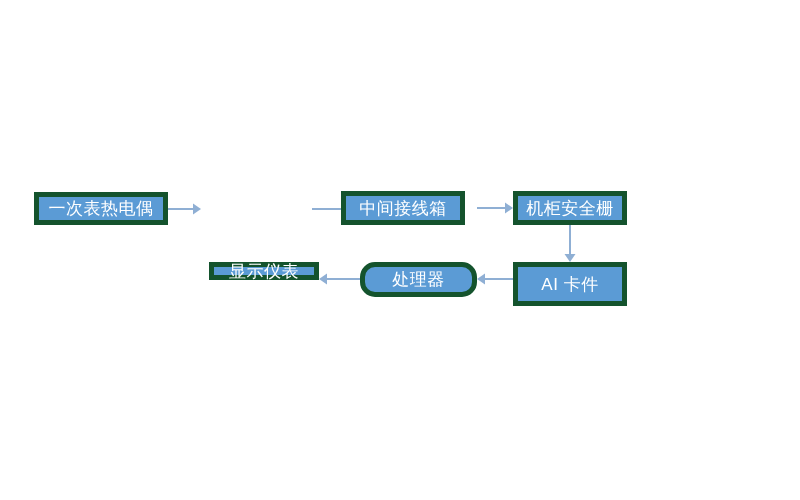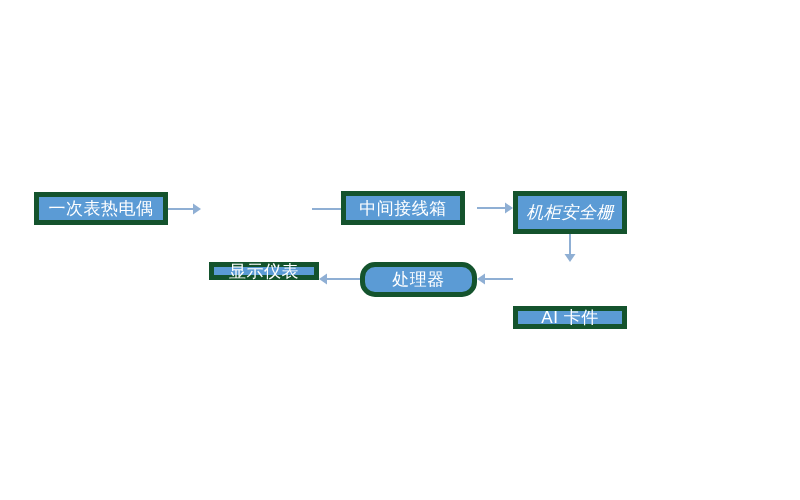--- a/index.html
+++ b/index.html
@@ -98,29 +98,29 @@
 
   <div class="node" style="left:34px; top:192px; width:134px; height:33px;">
     <span class="node-label">一次表热电偶</span>
   </div>
 
 
   <div class="node" style="left:341px; top:191px; width:124px; height:34px;">
     <span class="node-label">中间接线箱</span>
   </div>
 
-  <div class="node" style="left:513px; top:191px; width:114px; height:43px;font-style:italic;">
+  <div class="node" style="left:513px; top:191px; width:114px; height:34px;">
     <span class="node-label">机柜安全栅</span>
   </div>
 
   <div class="node" style="left:209px; top:262px; width:110px; height:18px;">
     <span class="node-label">显示仪表</span>
   </div>
 
   <div class="node" style="left:360px; top:262px; width:117px; height:35px;border-radius:15px;">
     <span class="node-label">处理器</span>
   </div>
 
-  <div class="node" style="left:513px; top:262px; width:114px; height:23px;margin-top:44px;">
+  <div class="node" style="left:513px; top:262px; width:114px; height:44px;">
     <span class="node-label">AI 卡件</span>
   </div>
 
 </div>
 
 </body></html>

